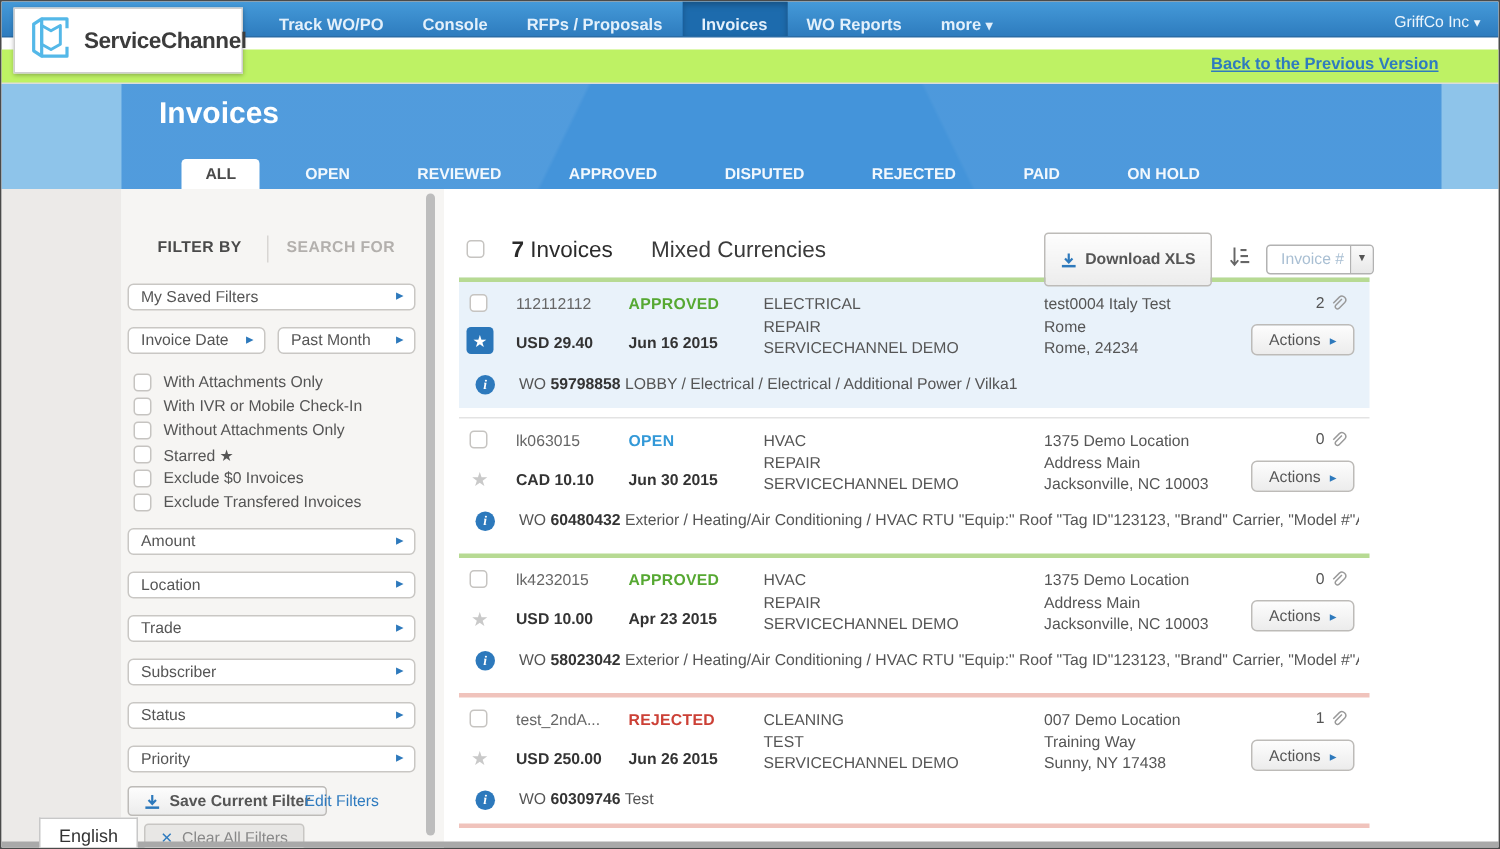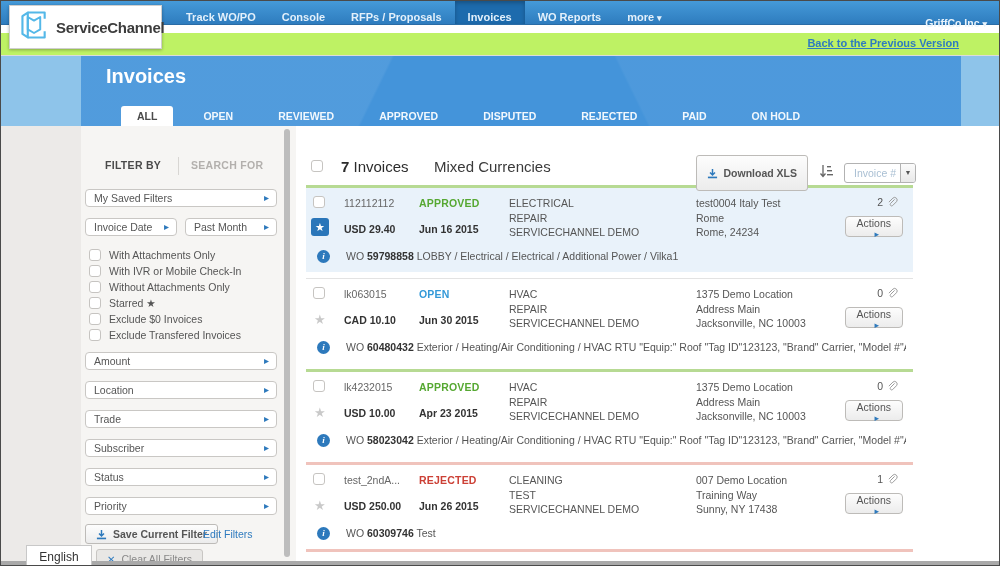--- a/index.html
+++ b/index.html
@@ -19,21 +19,21 @@
   }
   .nav-items { display:flex; margin-left:172px; }
   .nav-item {
     color:#e3f0fb; font-size:11px; font-weight:bold; line-height:32px;
     padding:0 13px; cursor:pointer; white-space:nowrap;
   }
   .nav-item.active { background:#1d6bad; box-shadow:inset 0 2px 4px rgba(0,0,0,.25); }
   .nav-caret { font-size:9px; margin-left:3px; }
   .nav-account {
     margin-left:auto; margin-right:12px; color:#eaf4fc; font-size:10.5px;
-    font-weight:bold; line-height:44px; cursor:pointer;text-align:center;
+    font-weight:normal; line-height:28px; cursor:pointer;text-align:center;
   }
   .logo-card {
     position:absolute; left:8px; top:4px; width:153px; height:44px; background:#fff;
     border:1px solid #cfcfcf; box-shadow:0 1px 3px rgba(0,0,0,.3);
     display:flex; align-items:center; z-index:40; cursor:pointer;
   }
   .logo-icon { margin:0 6px 0 8px; }
   .logo-text { font-size:15px; font-weight:bold; color:#3c3c3c; letter-spacing:-0.3px; }
 
   
@@ -162,21 +162,21 @@
   .inv-amount { position:absolute; top:26px; font-weight:bold; color:#333; white-space:nowrap; }
   .col-status { left:113px; top:9px; width:85px; }
   .inv-status { font-weight:bold; letter-spacing:.2px; }
   .row--approved .inv-status { color:#56a832; }
   .row--open .inv-status { color:#3399d8; }
   .row--rejected .inv-status { color:#cc4036; }
   .inv-date { position:absolute; top:26px; font-weight:bold; color:#333; white-space:nowrap; }
   .col-trade { left:203px; top:8px; width:180px; line-height:14.5px; }
   .col-location { left:390px; top:8px; width:165px; line-height:14.5px; }
   .attach { position:absolute; right:15px; top:8px; font-size:10.5px; color:#555; display:flex; align-items:center; gap:3px; }
-  .actions-btn { position:absolute; right:10px; top:28px; height:21px; padding:0 11px; border-radius:4px;flex-direction:column; }
+  .actions-btn { position:absolute; right:10px; top:28px; height:21px; padding:0 11px; border-radius:4px; }
   .actions-btn .tri { color:#2d79bc; font-size:9px; margin-left:6px; }
   .row-info { position:relative; height:26px; }
   .info-icon {
     position:absolute; left:11px; top:4px; width:13px; height:13px; background:#2d79bc;
     border-radius:50%; color:#fff; font-size:9px; font-weight:bold; text-align:center;
     line-height:13px; font-family:"Liberation Serif", serif; font-style:italic; cursor:pointer;
   }
   .wo-line { position:absolute; left:40px; top:4px; font-size:10.5px; color:#555; white-space:nowrap; width:560px; overflow:hidden; cursor:pointer; }
   .wo-line b { color:#333; }
 </style>

